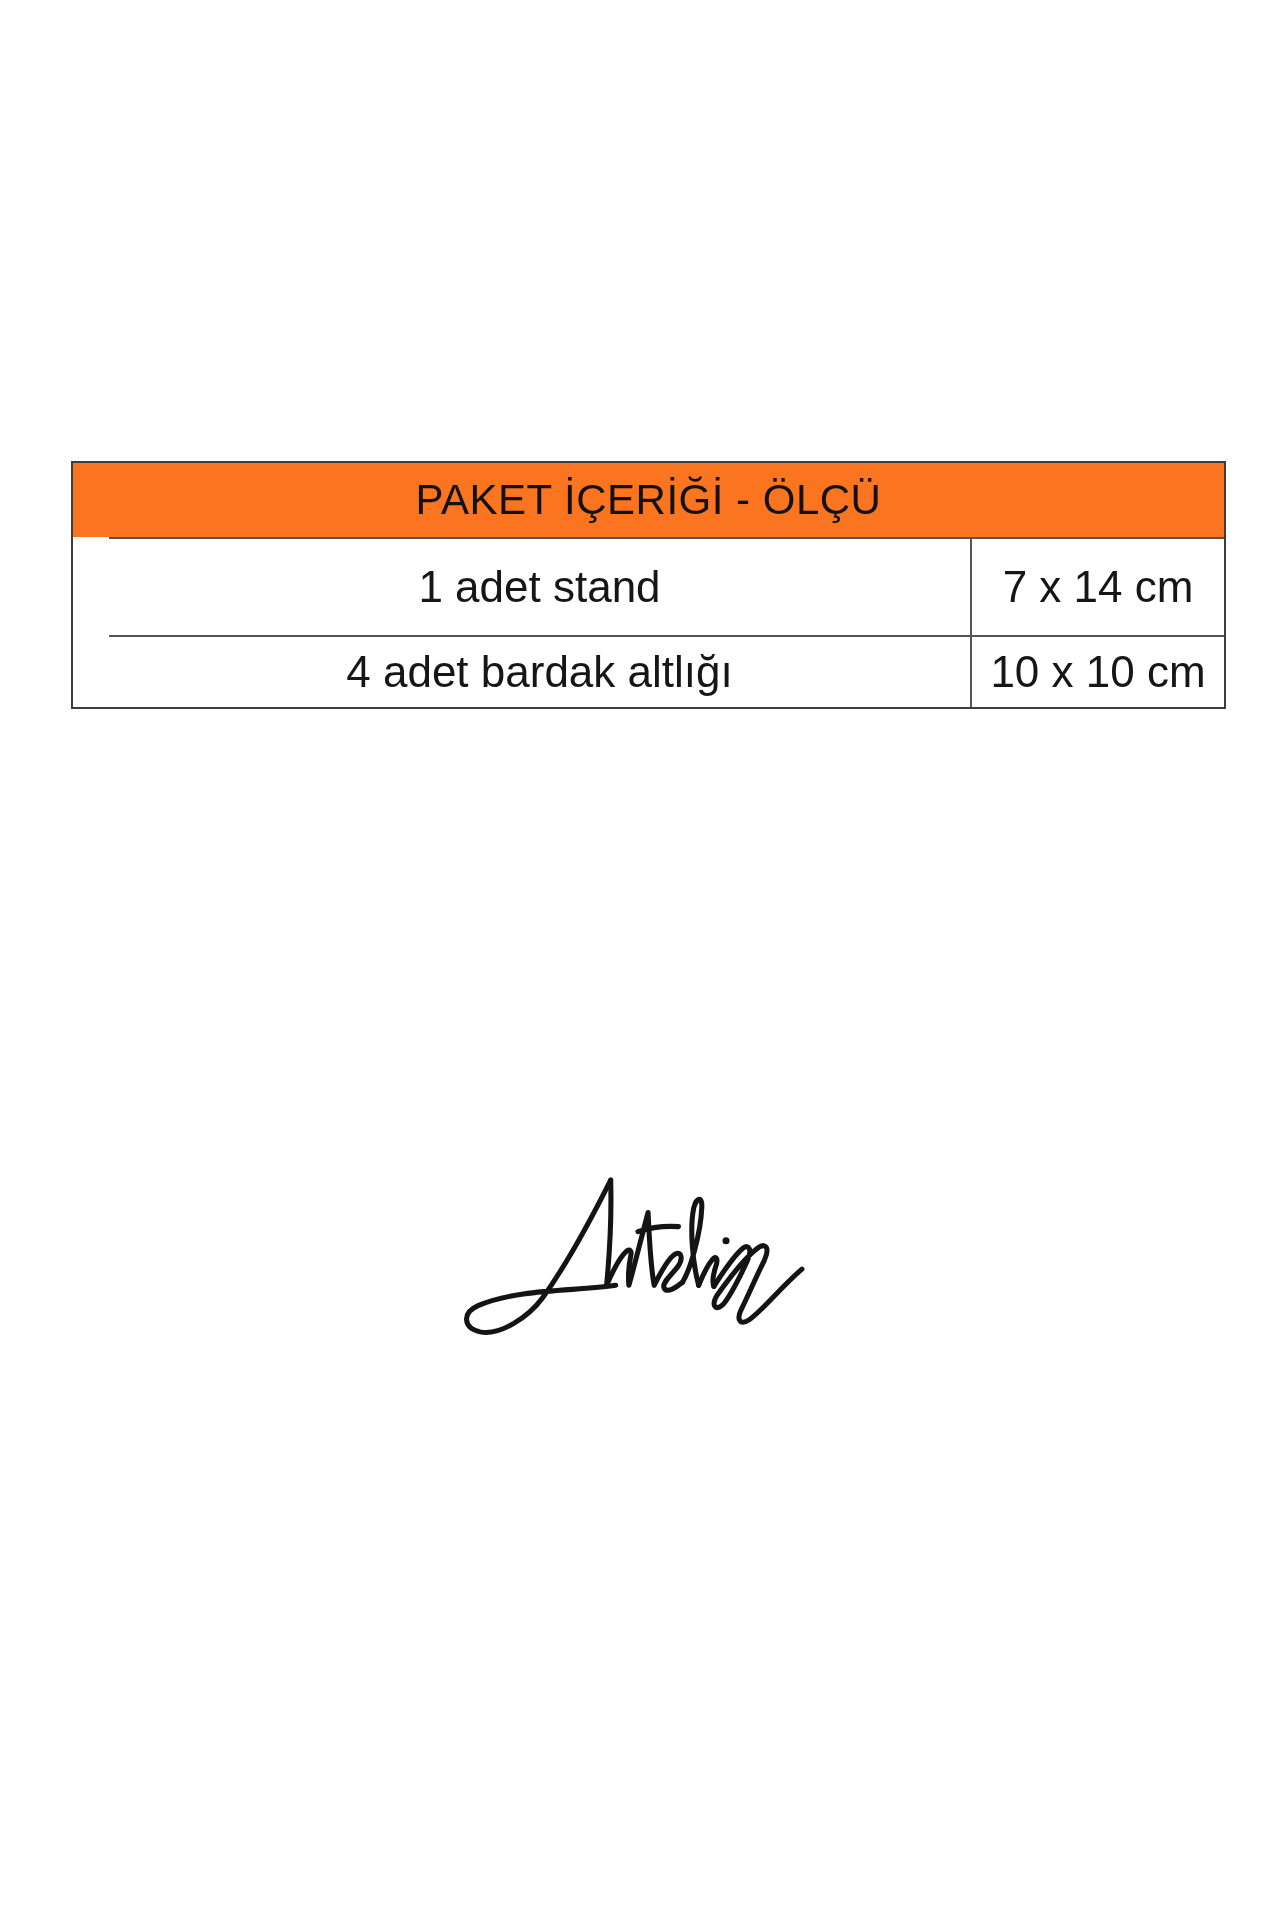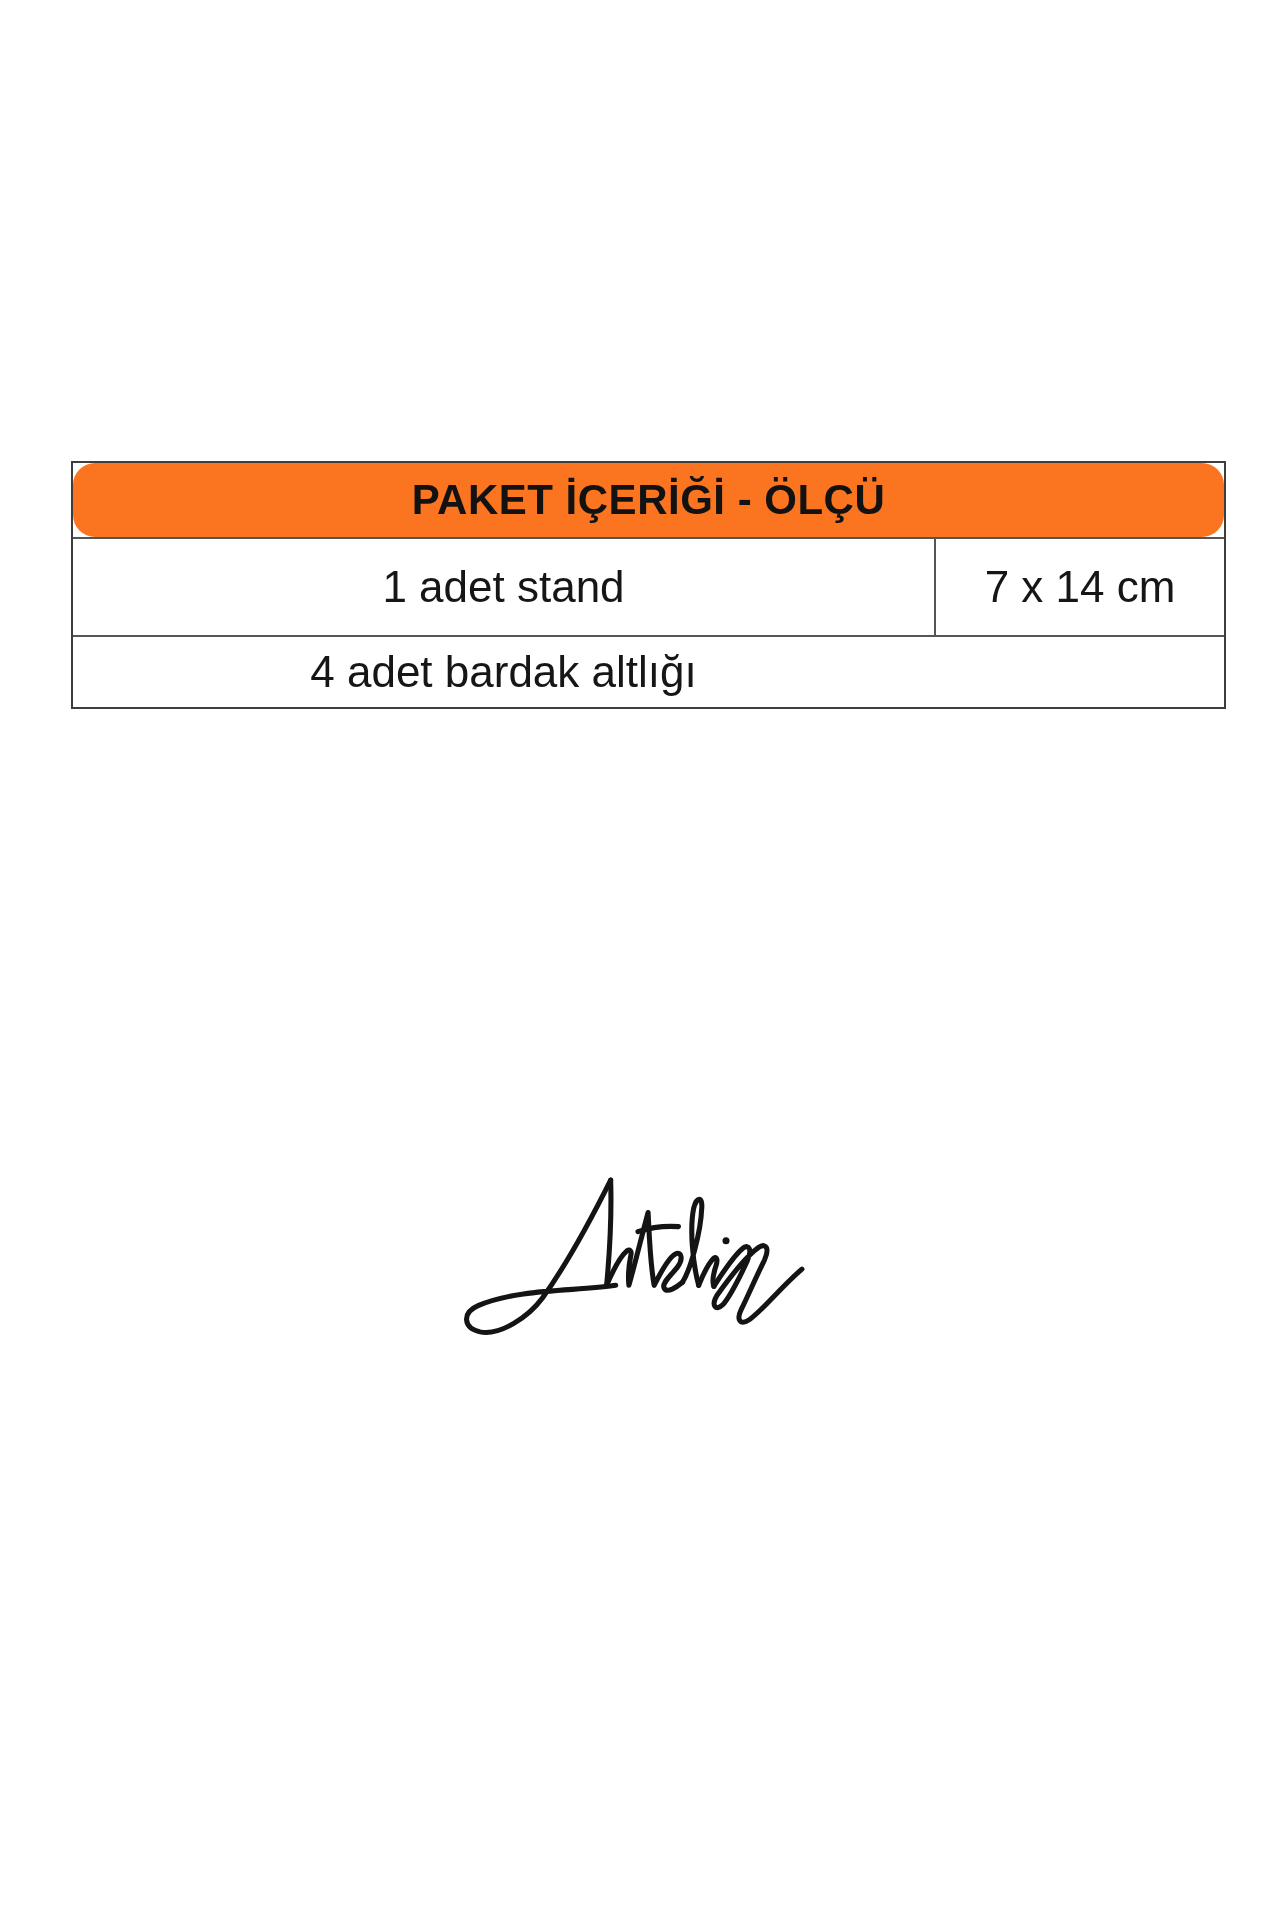--- a/index.html
+++ b/index.html
@@ -29,28 +29,28 @@
     border: 2px solid #3d3d3d;
     background: #ffffff;
   }
   .pkg-header {
     height: 74px;
     background: #FB741F;
     display: flex;
     align-items: center;
     justify-content: center;
     font-size: 42px;
-    font-weight: bold;
+    font-weight: normal;
     color: #121212;
     letter-spacing: 0.5px;
-    border-radius: 22px;
   }
   .pkg-row {
     display: flex;
     border-top: 2px solid #555555;
+    margin-left: 36px;
   }
   .pkg-row .cell {
     display: flex;
     align-items: center;
     justify-content: center;
     font-size: 44px;
     color: #161616;
     box-sizing: border-box;
   }
   .pkg-row .item-cell { width: 861px; }
@@ -87,20 +87,21 @@
   <div class="pkg-table">
     <div class="pkg-header">PAKET İÇERİĞİ - ÖLÇÜ</div>
 
     <div class="pkg-row row-1">
       <div class="cell item-cell">1 adet stand</div>
       <div class="cell size-cell">7 x 14 cm</div>
     </div>
 
     <div class="pkg-row row-2">
       <div class="cell item-cell">4 adet bardak altlığı</div>
+      <div class="cell size-cell">10 x 10 cm</div>
     </div>
   </div>
 
   <div class="signature" role="img" aria-label="Arteliss">
     <svg viewBox="0 0 364 168">
 
       <path class="sig-stroke" d="M 153 8
         C 140 34, 116 82, 86 124
         C 72 143, 44 162, 24 158
         C 7 154, 6 139, 22 132

